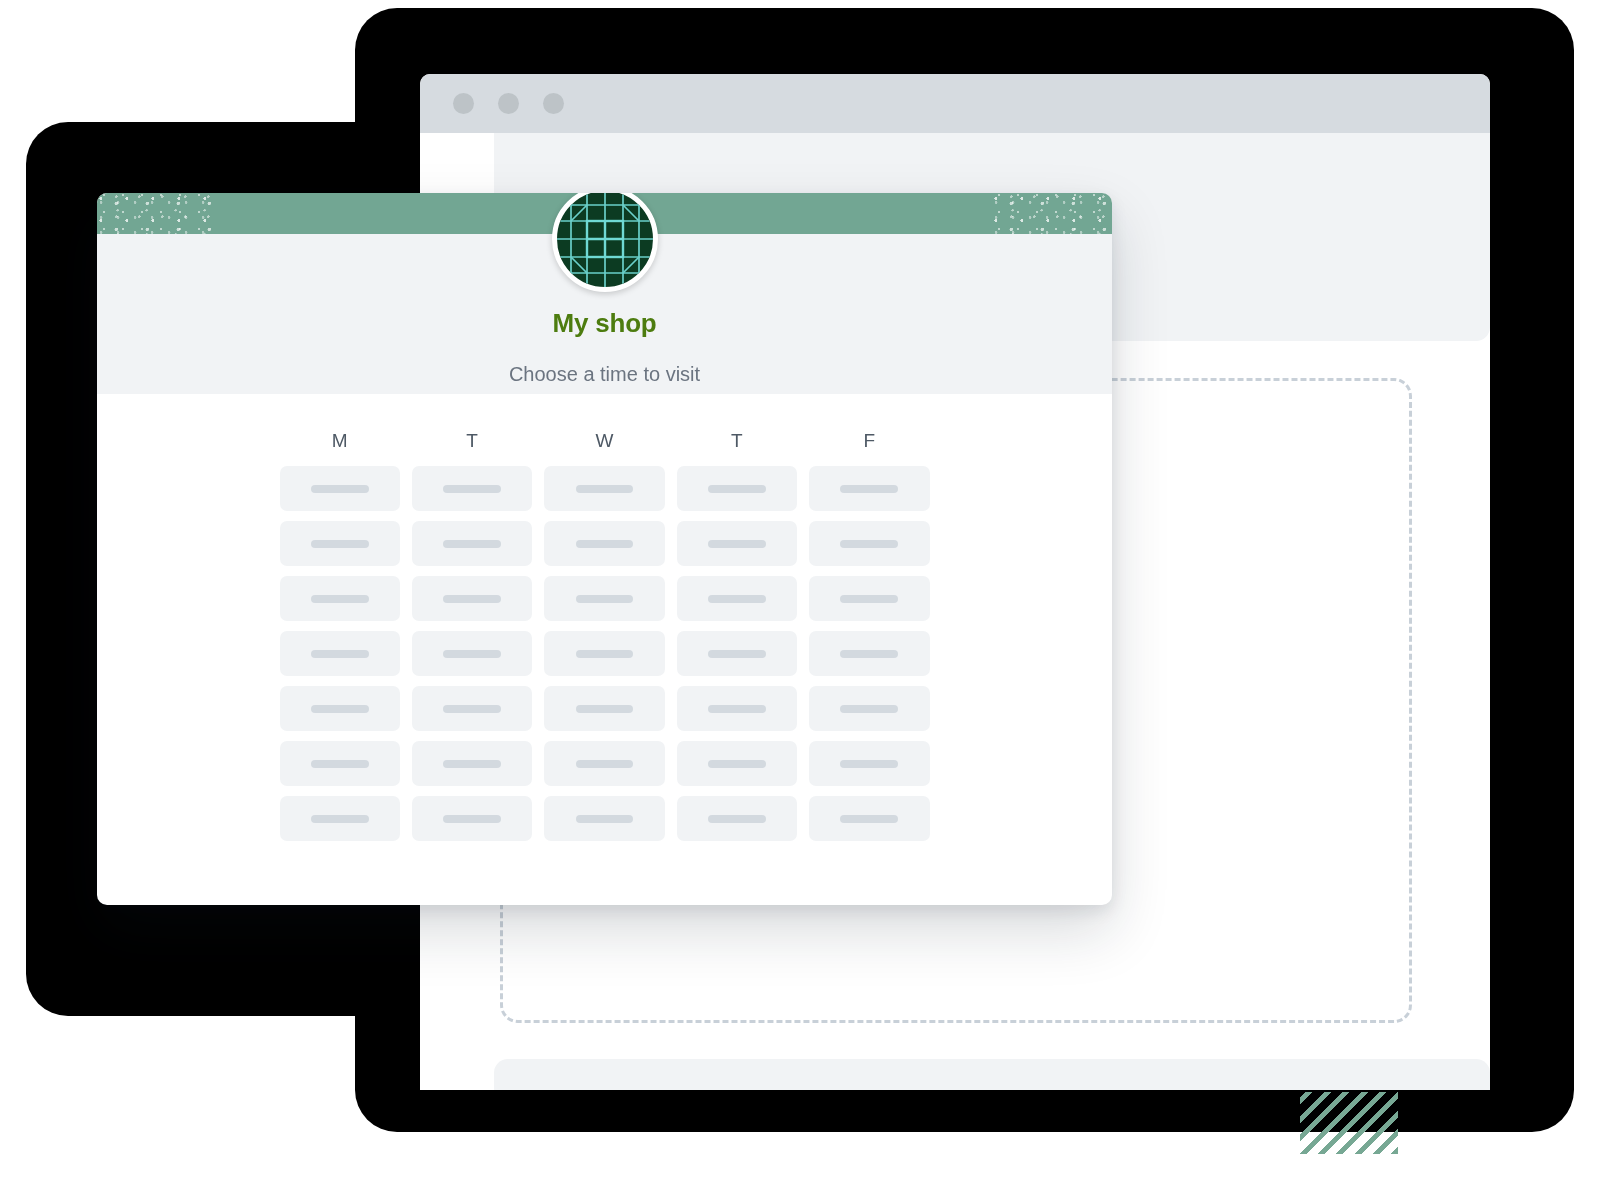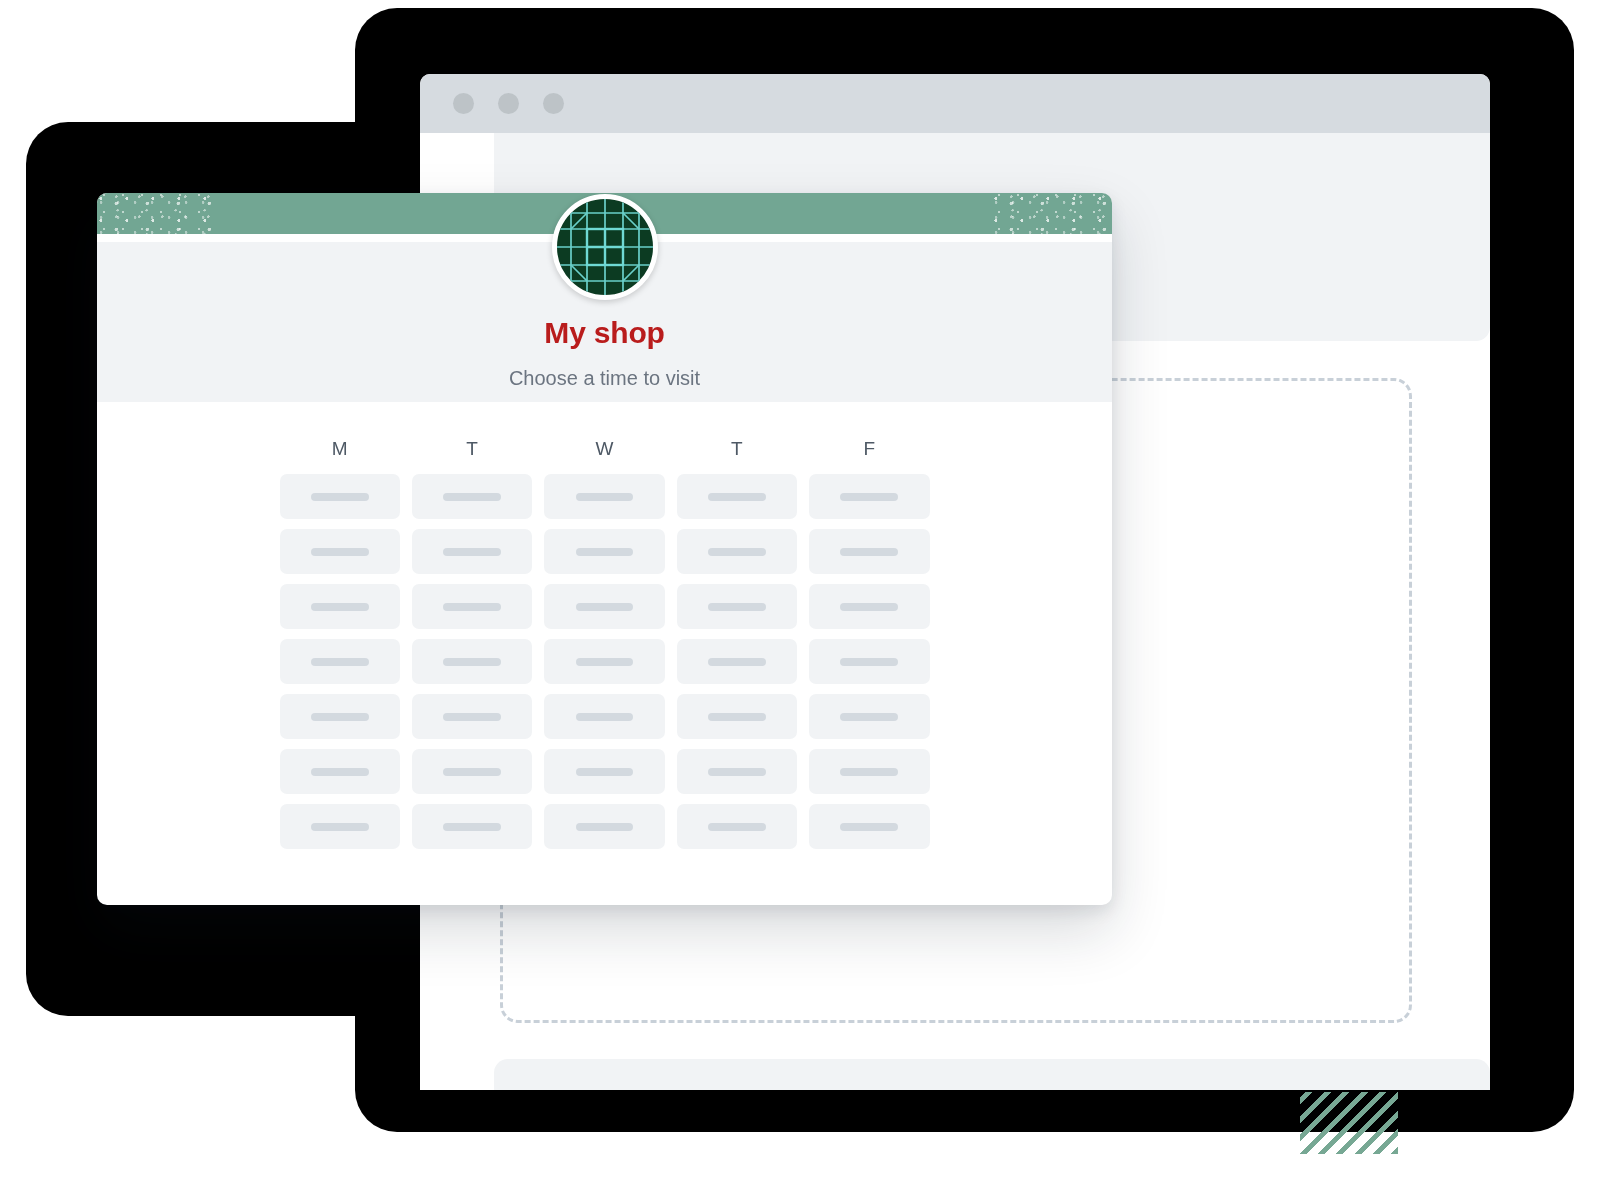--- a/index.html
+++ b/index.html
@@ -178,29 +178,29 @@
     border-radius: 50%;
     background: #0c3b22;
     border: 5px solid #ffffff;
     box-sizing: border-box;
     overflow: hidden;
     box-shadow: 0 2px 6px rgba(0,0,0,.18);
   }
   .logo svg { display: block; }
 
   .shop-title {
-    margin: 8px;
+    margin: 0;
     padding-top: 74px;
-    font-size: 30px;
+    font-size: 26px;
     font-weight: bold;
-    color: #b91c1c;
+    color: #4d7c0f;
     letter-spacing: -0.2px;
   }
   .shop-sub {
-    margin: 0;
+    margin: 15px;
     padding-top: 9px;
     font-size: 20px;
     color: #6b7480;
   }
 
   .card-body {
     background: #ffffff;
     padding: 36px 0 0 0;
   }
   .grid {

